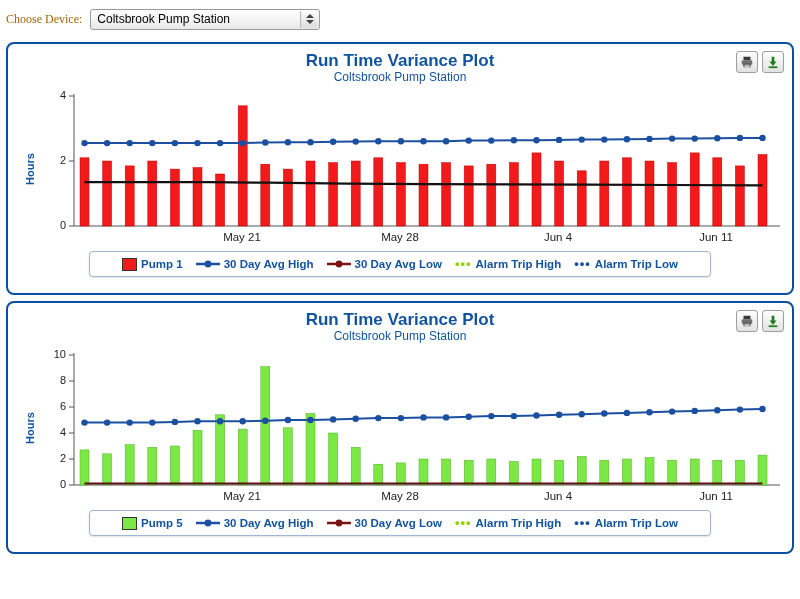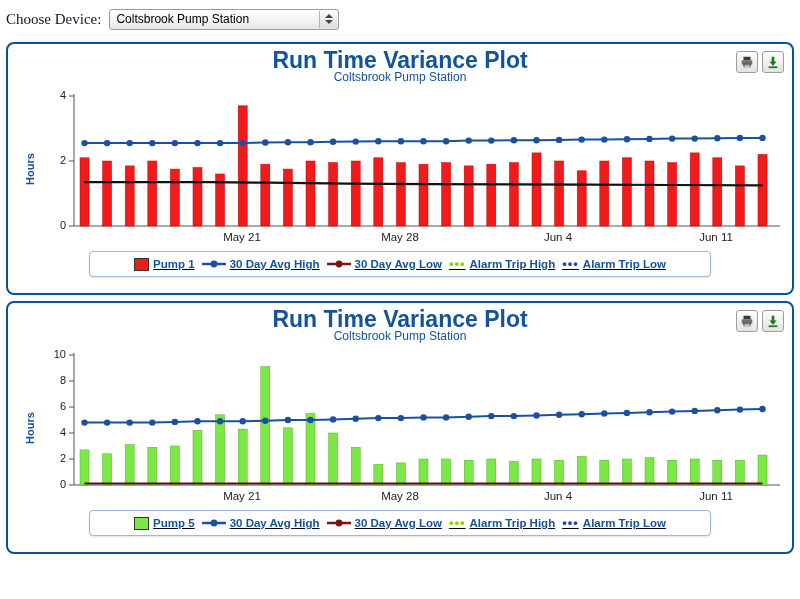--- a/index.html
+++ b/index.html
@@ -15,22 +15,22 @@
   }
 
   .device-bar {
     display: flex;
     align-items: center;
     gap: 8px;
     padding: 6px 0 6px 6px;
     height: 26px;
   }
   .device-label {
-    font-size: 15px;
-    color: #0f172a;
+    font-size: 12px;
+    color: #a16207;
     font-family: "Liberation Serif", serif;
   }
   .device-select {
     position: relative;
     width: 228px;
     height: 19px;
     border: 1px solid #9a9a9a;
     border-radius: 3px;
     background: linear-gradient(#ffffff, #e8e8e8);
     box-shadow: 0 1px 0 rgba(255,255,255,0.6) inset;
@@ -78,21 +78,21 @@
     margin: 4px 6px 6px 6px;
     border: 2px solid #0b4fa0;
     border-radius: 8px;
     background: #ffffff;
     height: 253px;
     box-sizing: border-box;
   }
   .panel-title {
     text-align: center;
     color: #12539e;
-    font-size: 23px;
+    font-size: 17px;
     font-weight: bold;
     padding-top: 7px;
     line-height: 19px;
   }
   .panel-sub {
     text-align: center;
     color: #12539e;
     font-size: 12px;
     line-height: 14px;
   }
@@ -135,23 +135,22 @@
   .legend {
     margin: 0 auto;
     width: 620px;
     height: 24px;
     border: 1px solid #9fb7d4;
     border-radius: 4px;
     background: #ffffff;
     display: flex;
     align-items: center;
     justify-content: center;
-    gap: 7px;
+    gap: 13px;
     box-shadow: 0 1px 2px rgba(0,0,0,0.12);
-    text-decoration: underline;
   }
   .legend-item {
     display: flex;
     align-items: center;
     gap: 4px;
     font-size: 11.5px;
     font-weight: bold;
     color: #12539e;
     white-space: nowrap;
   }

